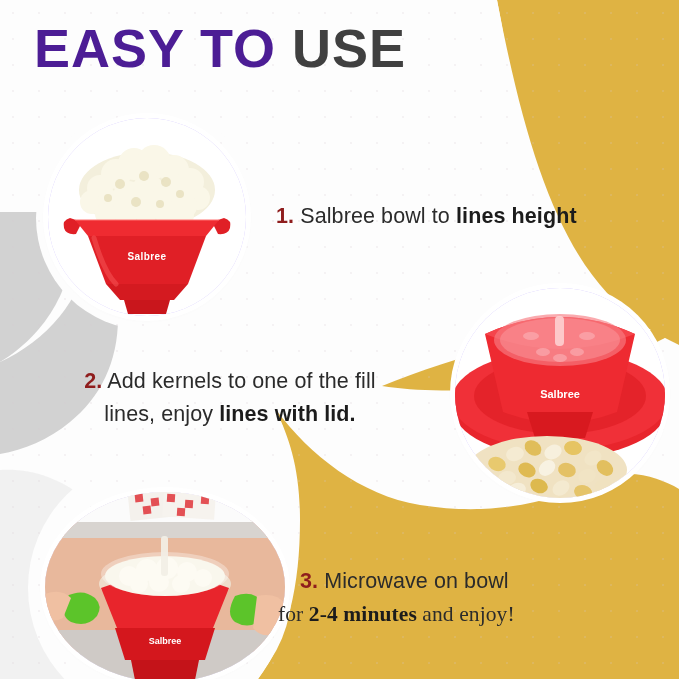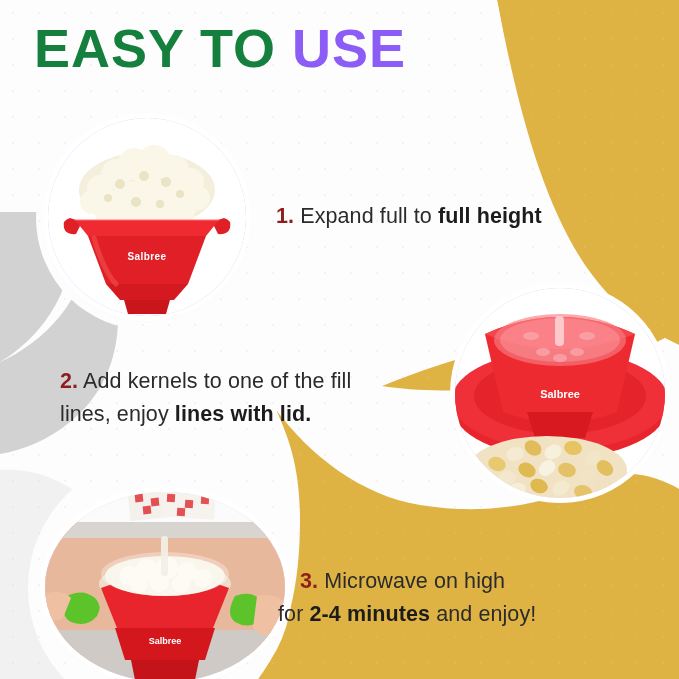--- a/index.html
+++ b/index.html
@@ -31,42 +31,42 @@
   .title {
     position: absolute;
     left: 34px; top: 20px;
     font-size: 54px;
     font-weight: 700;
     letter-spacing: 1px;
     line-height: 1.05;
     white-space: nowrap;
     z-index: 6;
   }
-  .title .dark { color: #15803d; }
-  .title .accent { color: #8b5cf6; }
+  .title .dark { color: #4c1d95; }
+  .title .accent { color: #404040; }
 
   
   .step {
     position: absolute;
     z-index: 7;
     font-size: 21.5px;
     line-height: 1.52;
     color: #2b2b2b;
     letter-spacing: 0.1px;
   }
   .step .num {
     color: #8f1d1d;
     font-weight: 700;
   }
   .step .b { font-weight: 700; color: #1c1c1c; }
 
   #step1 { left: 276px; top: 200px; white-space: nowrap; }
-  #step2 { left: 60px;  top: 365px; width: 360px; text-align: left; }
+  #step2 { left: 50px;  top: 365px; width: 360px; text-align: center; }
   #step3 { left: 300px; top: 565px; width: 330px; }
-  #step3 .l2 { display: block; margin-left: -22px; }
+  #step3 .l2 { display: block; margin-left: -22px; font-family: Liberation Serif, serif; }
 
   
   .photo {
     position: absolute;
     border-radius: 50%;
     overflow: hidden;
     background: #c4b5fd;
     box-shadow: 0 0 0 5px #ffffff, 0 1px 6px rgba(0,0,0,0.10);
     z-index: 5;
   }
@@ -292,30 +292,30 @@
       </g>
       <g>
         <path d="M 190 104 q 16 -6 26 4 q 8 10 0 20 q -12 10 -26 2 q -10 -8 0 -26 Z" fill="#5cc42a"></path>
         <path d="M 212 104 q 20 -4 28 8 l -6 28 q -16 8 -26 -4 Z" fill="#f0c0a2"></path>
       </g>
     </svg>
   </div>
 
   <div class="step" id="step1">
     <span class="num">1.</span>
-    <span>Expand full to </span><span class="b">full height</span>
+    <span>Salbree bowl to </span><span class="b">lines height</span>
   </div>
 
   <div class="step" id="step2">
     <span class="num">2.</span>
     <span>Add kernels to one of the fill</span><br>
     <span>lines, enjoy </span><span class="b">lines with lid.</span>
   </div>
 
   <div class="step" id="step3">
     <span class="num">3.</span>
-    <span>Microwave on high</span>
+    <span>Microwave on bowl</span>
     <span class="l2">
       <span>for </span><span class="b">2-4 minutes</span><span> and enjoy!</span>
     </span>
   </div>
 
 </div>
 
 </body></html>

